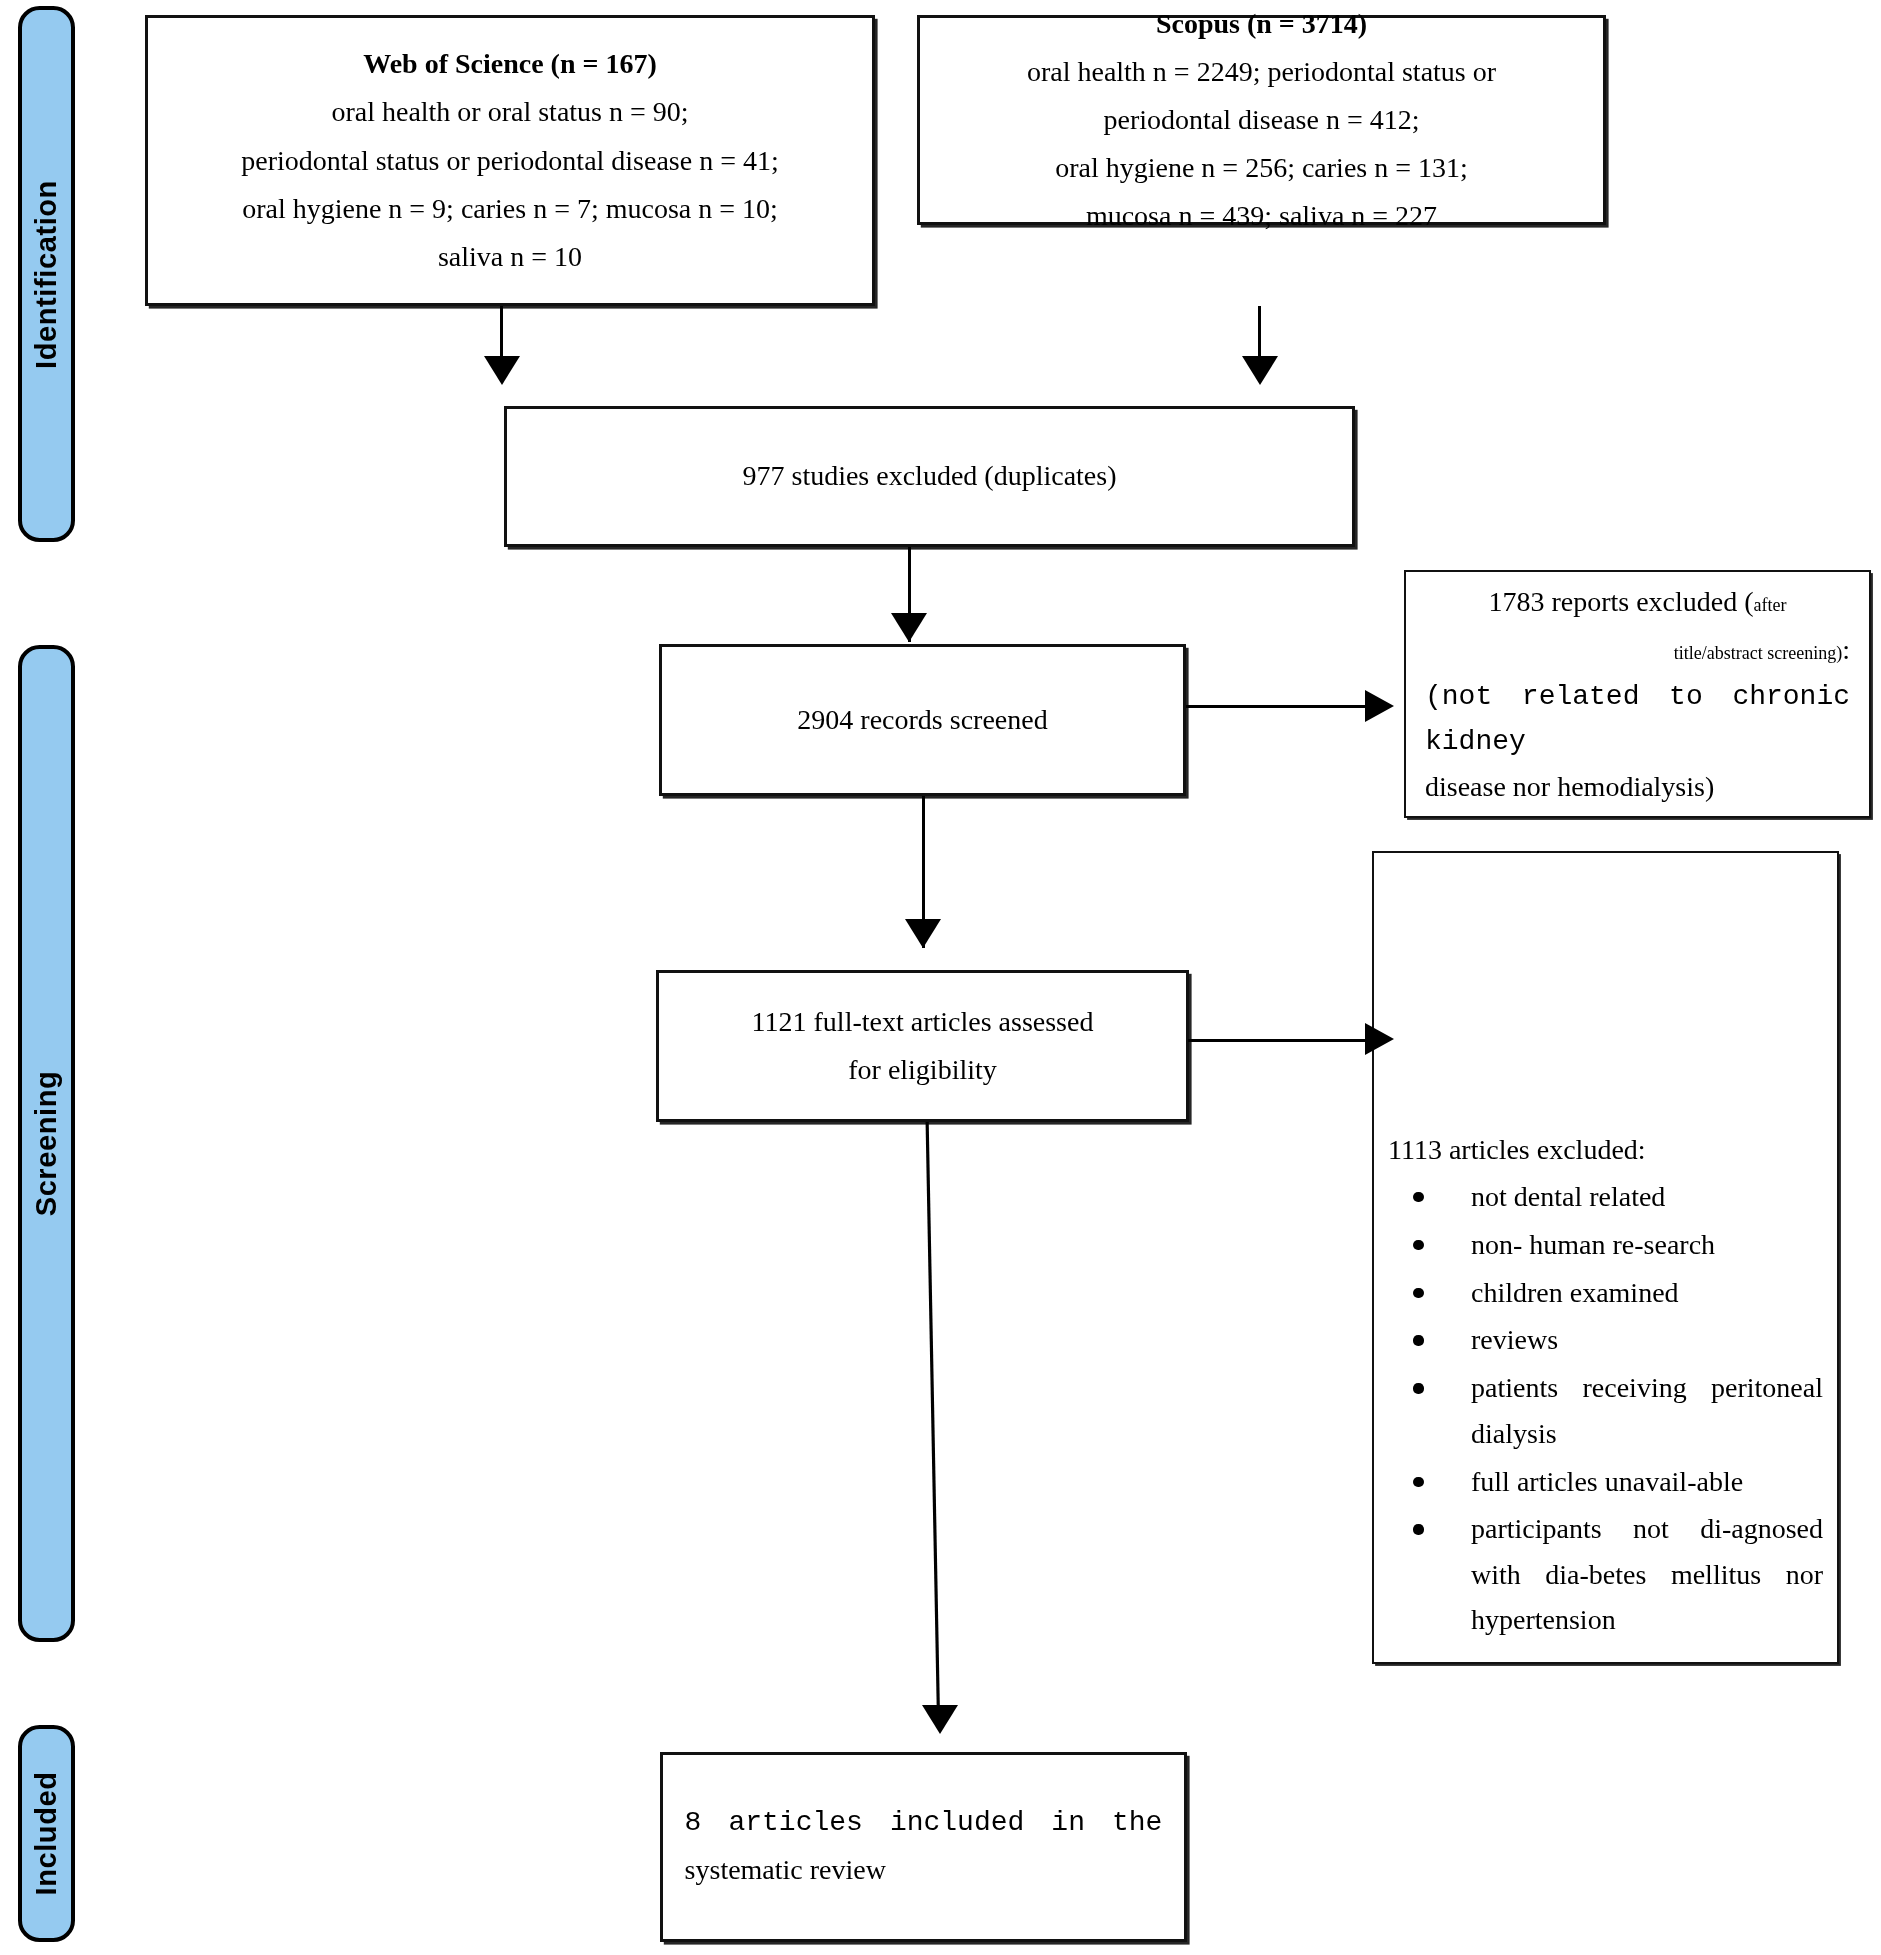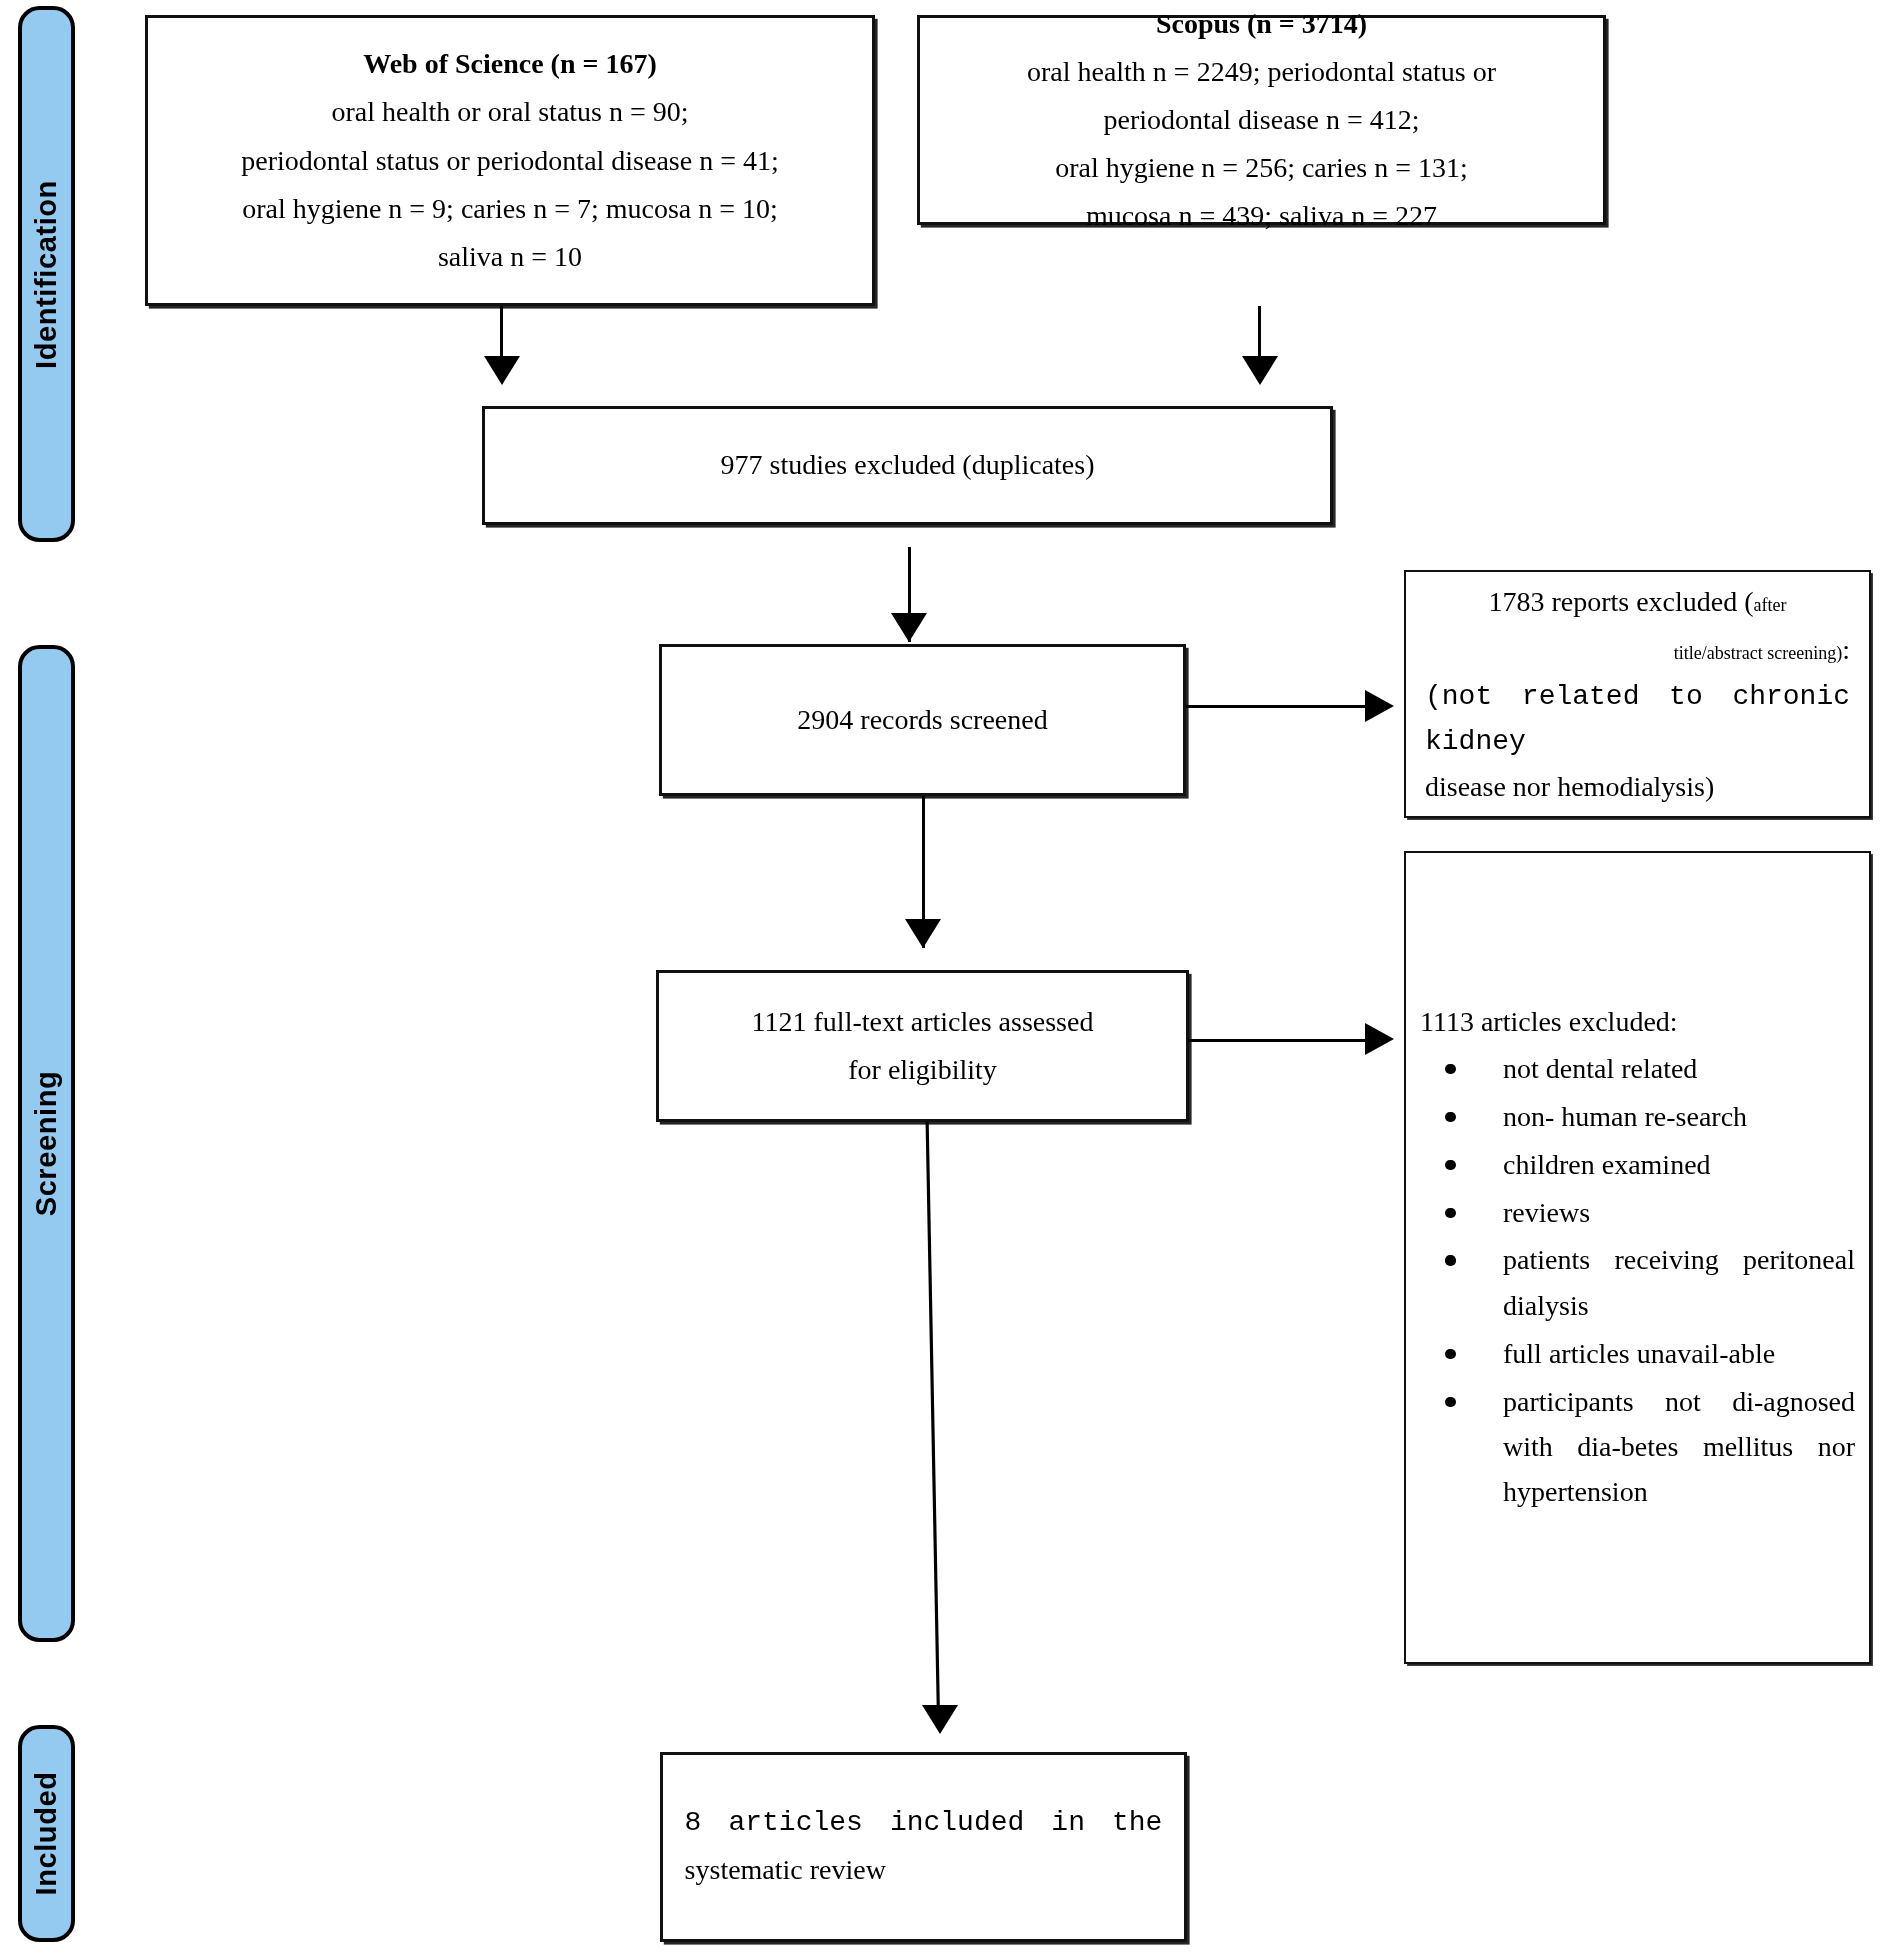--- a/index.html
+++ b/index.html
@@ -185,21 +185,21 @@
     <div class="box-line">oral hygiene n = 256; caries n = 131;</div>
     <div class="box-line">mucosa n = 439; saliva n = 227</div>
   </div>
 
   <div class="vline" style="left:500px; top:306px; height:76px;"></div>
   <div class="arrow-down" style="left:484px; top:356px;"></div>
 
   <div class="vline" style="left:1258px; top:306px; height:76px;"></div>
   <div class="arrow-down" style="left:1242px; top:356px;"></div>
 
-  <div class="flow-box" style="left:482px; top:406px; width:851px; height:119px;">
+  <div class="flow-box" style="left:504px; top:406px; width:851px; height:141px;">
     <div class="box-line">977 studies excluded (duplicates)</div>
   </div>
 
   <div class="vline" style="left:908px; top:547px; height:95px;"></div>
   <div class="arrow-down" style="left:891px; top:613px;"></div>
 
   <div class="flow-box" style="left:659px; top:644px; width:527px; height:152px;">
     <div class="box-line">2904 records screened</div>
   </div>
 
@@ -213,21 +213,21 @@
     <div class="hdr-mixed">
       <span>1783 reports  excluded  (</span><span class="sm">after</span>
     </div>
     <div class="sub-line">
       <span>title/abstract screening)</span><span class="big">:</span>
     </div>
     <div class="box-line justify">(not related to chronic kidney</div>
     <div class="box-line justify-last-left">disease   nor hemodialysis)</div>
   </div>
 
-  <div class="flow-box thin" style="left:1404px; top:851px; width:467px; height:813px; padding:17px 14px; justify-content:center;">
+  <div class="flow-box thin" style="left:1372px; top:851px; width:467px; height:813px; padding:17px 14px; justify-content:flex-end;">
     <div class="box-line left">1113 articles excluded:</div>
     <ul class="bullet-list">
       <li><span class="dot"></span><span>not dental related</span></li>
       <li><span class="dot"></span><span>non- human re-search</span></li>
       <li><span class="dot"></span><span>children examined</span></li>
       <li><span class="dot"></span><span>reviews</span></li>
       <li><span class="dot"></span><span>patients receiving peritoneal dialysis</span></li>
       <li><span class="dot"></span><span>full articles unavail-able</span></li>
       <li><span class="dot"></span><span>participants not di-agnosed with dia-betes mellitus nor hypertension</span></li>
     </ul>

